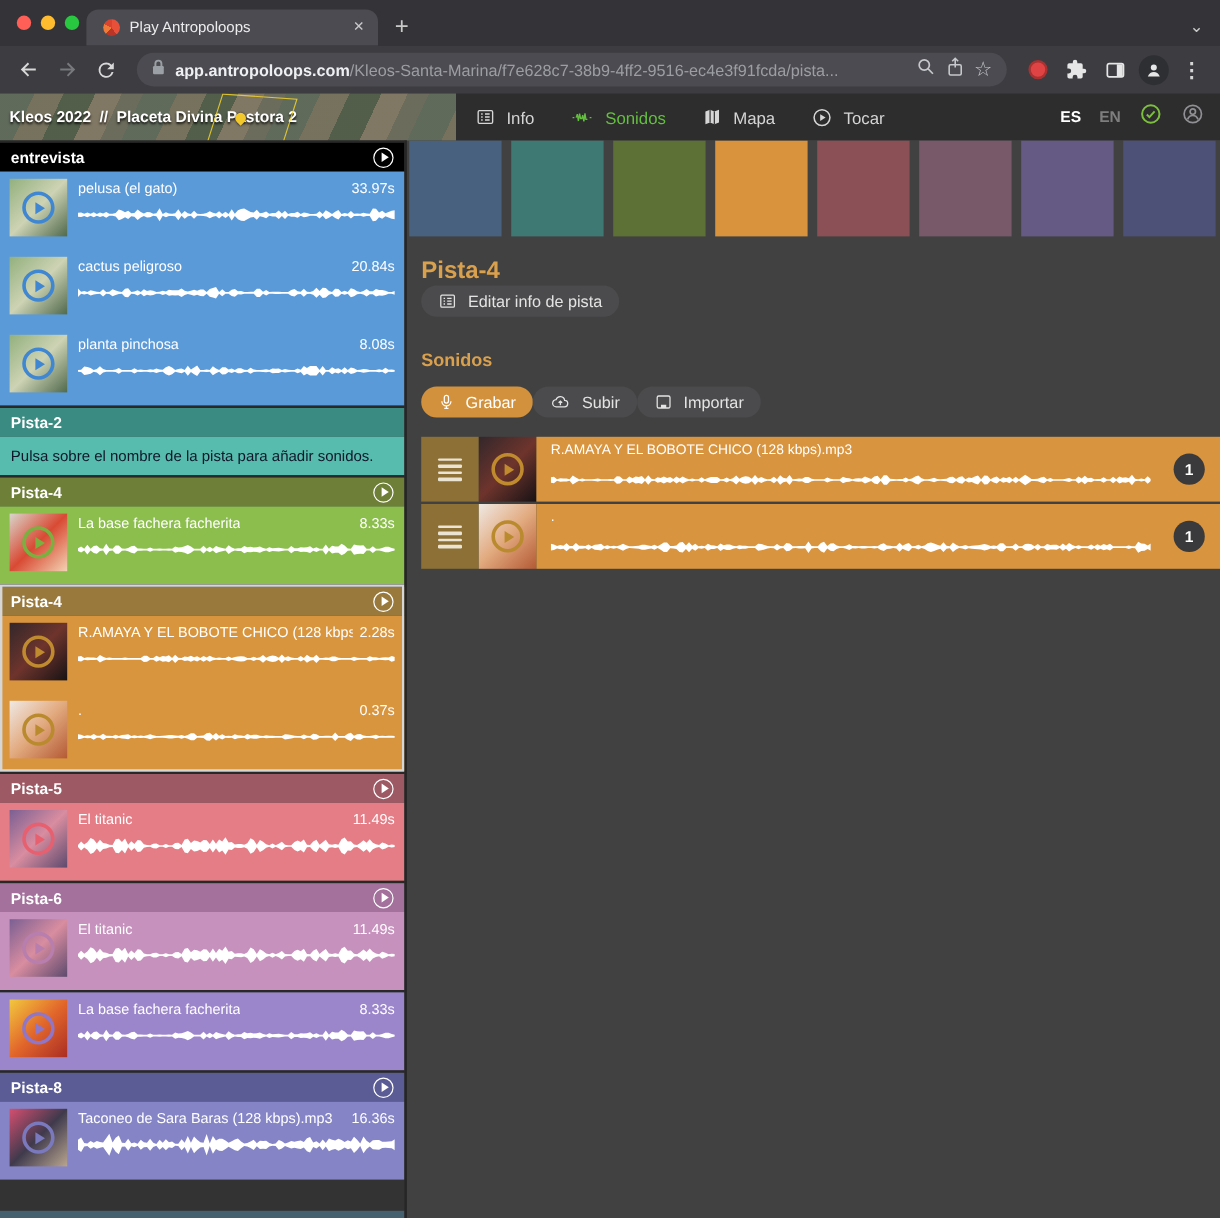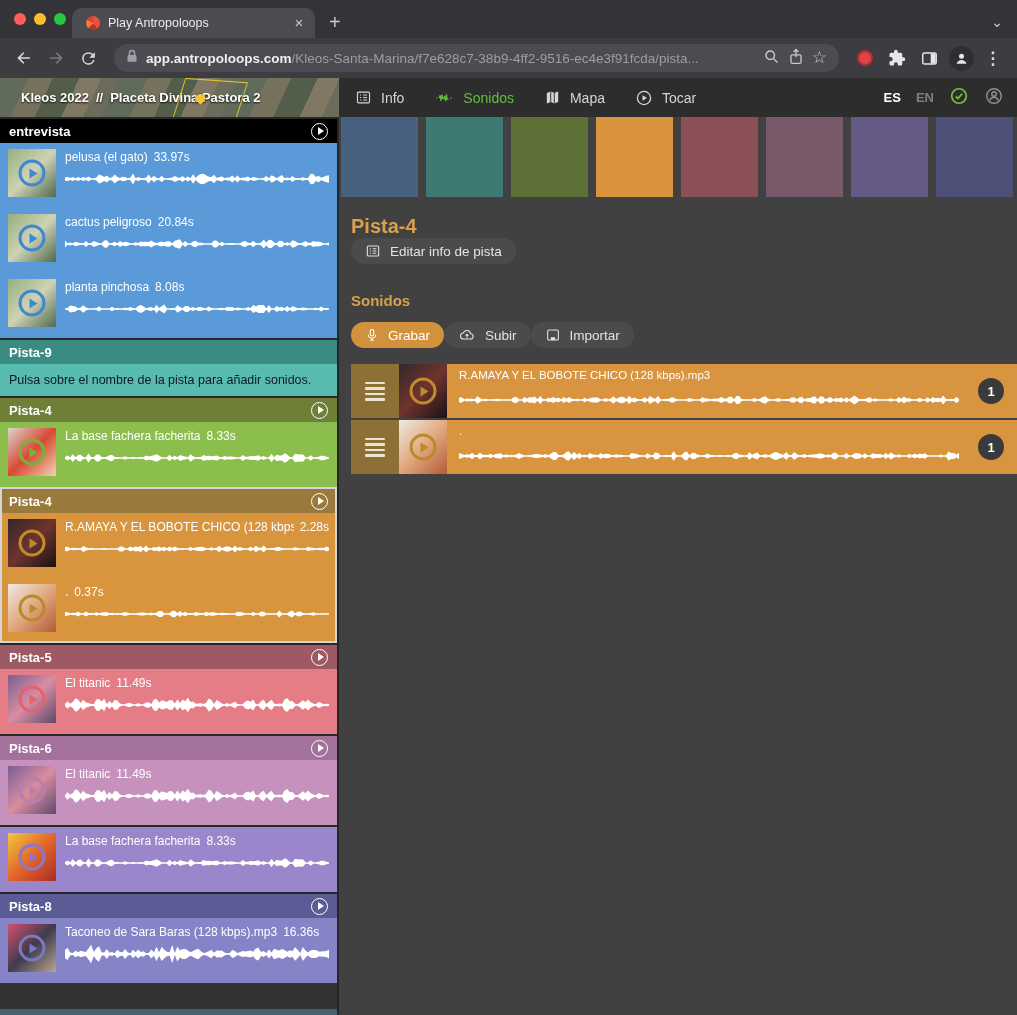--- a/index.html
+++ b/index.html
@@ -27,22 +27,22 @@
   .url{flex:1;font-size:13.5px;color:#9c9ea3;white-space:nowrap;overflow:hidden}
   .url b{color:#edeff2}
   .star{font-size:17px;color:#c6c8cc;line-height:16px}
   .rec{width:16px;height:16px;border-radius:50%;border:2px solid #a83232;background:#e04343;flex:none}
   .avatar{width:25px;height:25px;border-radius:50%;background:#2e2f33;display:flex;align-items:center;justify-content:center}
   .menu-dots{font-size:17px;color:#d6d6d6;font-weight:bold}
 
   
   .app{height:937px;display:flex;flex-direction:column;background:#414141}
   .app-header{height:39px;background:#2d2d2d;display:flex;align-items:center;flex:none}
-  .crumb{width:339px;height:39px;flex:none;position:relative;display:flex;align-items:center;gap:7px;
-       padding-left:21px;color:#fff;font-size:13px;font-weight:bold;text-shadow:0 1px 2px rgba(0,0,0,.85);
+  .crumb{width:380px;height:39px;flex:none;position:relative;display:flex;align-items:center;gap:7px;
+       padding-left:8px;color:#fff;font-size:13px;font-weight:bold;text-shadow:0 1px 2px rgba(0,0,0,.85);
        overflow:hidden;
        background:linear-gradient(rgba(25,30,22,.28),rgba(25,30,22,.28)),
        repeating-linear-gradient(115deg,#7c8876 0 26px,#9a9279 26px 48px,#68775f 48px 72px,#a89a82 72px 92px,#8b8a76 92px 108px)}
   .crumb::after{content:'';position:absolute;left:178px;top:2px;width:62px;height:40px;
        border:1.5px solid rgba(242,210,45,.85);transform:skewX(-14deg) rotate(4deg)}
   .pin{position:absolute;left:196px;top:16px;width:9px;height:9px;border-radius:50% 50% 50% 0;
        background:#f2c82d;transform:rotate(-45deg);box-shadow:0 0 2px rgba(0,0,0,.6)}
   .appnav{display:flex;gap:30px;padding-left:16px;align-items:center}
   .nav-item{display:flex;gap:9px;align-items:center;color:#d5d5d5;font-size:14px;cursor:default}
   .nav-item.active{color:#64BE3F}
@@ -60,21 +60,21 @@
   .hplay{margin-left:auto;width:17px;height:17px;border:1.5px solid #fff;border-radius:50%;
        display:flex;align-items:center;justify-content:center;flex:none}
   .hplay-tri{width:0;height:0;border-left:6px solid #fff;border-top:4px solid transparent;border-bottom:4px solid transparent;margin-left:2px}
   .section-msg{height:32px;display:flex;align-items:center;padding:0 9px;font-size:12.5px;color:#0f172a}
   .snd{height:65px;display:flex;padding:6px 8px 0 8px;gap:9px}
   .thumb{width:48px;height:48px;flex:none;position:relative}
   .ring{position:absolute;left:50%;top:50%;transform:translate(-50%,-50%);width:27px;height:27px;
        border:3px solid #fff;border-radius:50%;display:flex;align-items:center;justify-content:center}
   .ring .tri{width:0;height:0;border-left:8px solid #fff;border-top:5px solid transparent;border-bottom:5px solid transparent;margin-left:3px}
   .snd-main{flex:1;min-width:0;padding-top:1px}
-  .snd-top{display:flex;gap:6px;color:#fff;font-size:12px}
+  .snd-top{display:flex;justify-content:space-between;gap:6px;color:#fff;font-size:12px}
   .snd-name{white-space:nowrap;overflow:hidden}
   .snd-dur{flex:none}
   .wave{height:20px;margin-top:5px}
   .sidebar-footer{position:absolute;bottom:0;left:0;right:0;height:6px}
 
   
   .main{flex:1;min-width:0;background:#414141;overflow:hidden}
   .swatches{display:flex;gap:8px;padding-left:2px;height:80px}
   .swatch{width:77px;height:80px;flex:none}
   .main-content{padding-left:12px}
@@ -297,21 +297,21 @@
                   </div>
                   <div class="wave"><svg width="100%" height="100%" viewBox="0 0 264 20" preserveAspectRatio="none">
                     <path fill="#ffffff" d="M0.0,9.3 L2.6,9.1 L5.2,6.4 L7.8,6.9 L10.5,7.6 L13.1,9.3 L15.7,8.5 L18.3,6.3 L20.9,8.5 L23.5,9.3 L26.1,9.3 L28.8,9.3 L31.4,8.9 L34.0,7.6 L36.6,9.3 L39.2,9.3 L41.8,9.3 L44.4,9.3 L47.0,7.8 L49.7,9.3 L52.3,8.9 L54.9,9.3 L57.5,9.3 L60.1,8.8 L62.7,9.1 L65.3,8.1 L68.0,9.0 L70.6,9.2 L73.2,7.1 L75.8,6.1 L78.4,7.2 L81.0,9.3 L83.6,8.5 L86.3,8.0 L88.9,9.3 L91.5,5.8 L94.1,9.0 L96.7,7.2 L99.3,5.6 L101.9,9.3 L104.6,9.3 L107.2,8.9 L109.8,9.3 L112.4,6.3 L115.0,8.0 L117.6,9.3 L120.2,7.0 L122.9,7.1 L125.5,9.0 L128.1,8.1 L130.7,9.3 L133.3,7.9 L135.9,7.9 L138.5,9.1 L141.1,9.3 L143.8,7.5 L146.4,8.9 L149.0,9.3 L151.6,9.3 L154.2,9.1 L156.8,8.8 L159.4,9.3 L162.1,8.0 L164.7,8.2 L167.3,8.1 L169.9,9.3 L172.5,8.5 L175.1,9.1 L177.7,9.3 L180.4,9.3 L183.0,8.0 L185.6,9.1 L188.2,6.0 L190.8,7.6 L193.4,6.1 L196.0,6.1 L198.7,6.0 L201.3,9.3 L203.9,6.0 L206.5,9.3 L209.1,9.3 L211.7,7.1 L214.3,8.6 L217.0,7.8 L219.6,9.3 L222.2,7.1 L224.8,9.3 L227.4,7.3 L230.0,7.9 L232.6,9.3 L235.2,9.1 L237.9,8.4 L240.5,8.7 L243.1,9.3 L245.7,9.3 L248.3,9.3 L250.9,8.7 L253.5,9.3 L256.2,7.5 L258.8,9.2 L261.4,9.0 L264.0,9.3 L264.0,10.7 L261.4,11.0 L258.8,10.8 L256.2,12.5 L253.5,10.7 L250.9,11.3 L248.3,10.7 L245.7,10.7 L243.1,10.7 L240.5,11.3 L237.9,11.6 L235.2,10.9 L232.6,10.7 L230.0,12.1 L227.4,12.7 L224.8,10.7 L222.2,12.9 L219.6,10.7 L217.0,12.2 L214.3,11.4 L211.7,12.9 L209.1,10.7 L206.5,10.7 L203.9,14.0 L201.3,10.7 L198.7,14.0 L196.0,13.9 L193.4,13.9 L190.8,12.4 L188.2,14.0 L185.6,10.9 L183.0,12.0 L180.4,10.7 L177.7,10.7 L175.1,10.9 L172.5,11.5 L169.9,10.7 L167.3,11.9 L164.7,11.8 L162.1,12.0 L159.4,10.7 L156.8,11.2 L154.2,10.9 L151.6,10.7 L149.0,10.7 L146.4,11.1 L143.8,12.5 L141.1,10.7 L138.5,10.9 L135.9,12.1 L133.3,12.1 L130.7,10.7 L128.1,11.9 L125.5,11.0 L122.9,12.9 L120.2,13.0 L117.6,10.7 L115.0,12.0 L112.4,13.7 L109.8,10.7 L107.2,11.1 L104.6,10.7 L101.9,10.7 L99.3,14.4 L96.7,12.8 L94.1,11.0 L91.5,14.2 L88.9,10.7 L86.3,12.0 L83.6,11.5 L81.0,10.7 L78.4,12.8 L75.8,13.9 L73.2,12.9 L70.6,10.8 L68.0,11.0 L65.3,11.9 L62.7,10.9 L60.1,11.2 L57.5,10.7 L54.9,10.7 L52.3,11.1 L49.7,10.7 L47.0,12.2 L44.4,10.7 L41.8,10.7 L39.2,10.7 L36.6,10.7 L34.0,12.4 L31.4,11.1 L28.8,10.7 L26.1,10.7 L23.5,10.7 L20.9,11.5 L18.3,13.7 L15.7,11.5 L13.1,10.7 L10.5,12.4 L7.8,13.1 L5.2,13.6 L2.6,10.9 L0.0,10.7 Z"></path>
                   </svg></div>
                 </div>
               </div>
           </div>
         </section>
         <section class="section">
           <div class="section-header" style="background: rgb(58, 139, 129);">
-            <span class="section-name">Pista-9</span>
+            <span class="section-name">Pista-2</span>
 
           </div>
           <div class="section-msg" style="background: rgb(87, 188, 174);">Pulsa sobre el nombre de la pista para añadir sonidos.</div>
 
         </section>
         <section class="section">
           <div class="section-header" style="background: rgb(110, 127, 55);">
             <span class="section-name">Pista-4</span>
             <span class="hplay">
               <span class="hplay-tri"></span>

